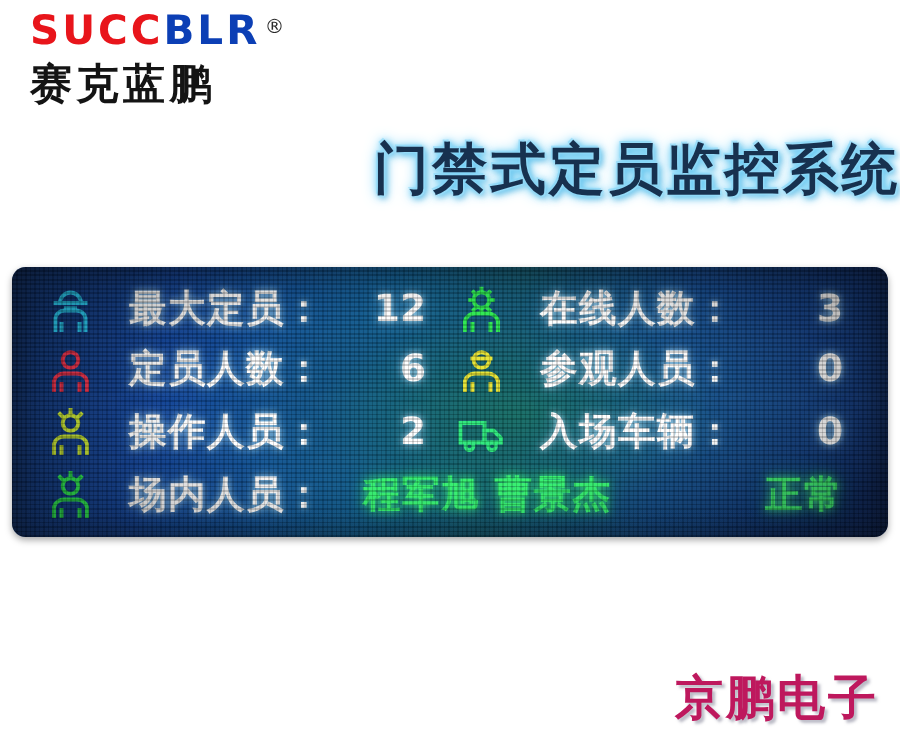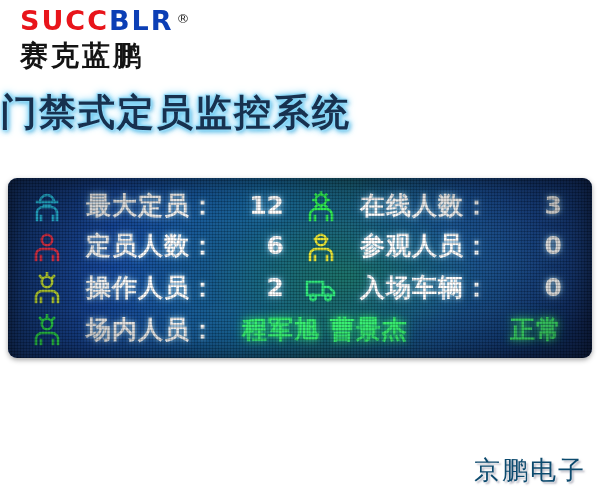--- a/index.html
+++ b/index.html
@@ -53,21 +53,21 @@
     margin-top: 2px;
     white-space: nowrap;
   }
 
   
   #main-title {
     position: absolute;
     left: 0;
     top: 88px;
     width: 600px;
-    text-align: left;
+    text-align: right;
     font-family: "DejaVu Sans", "Liberation Sans", sans-serif;
     font-weight: bold;
     font-size: 37px;
     letter-spacing: 2px;
     color: #17314f;
     text-shadow:
       0 0 2px #9fdcf7,
       0 0 5px #77d2f7,
       0 0 9px #55c7f5,
       1px 1px 0 #bfe9fb,
@@ -187,24 +187,24 @@
     text-shadow: 0 0 6px rgba(70,255,130,0.9), 0 0 14px rgba(40,230,110,0.6);
     white-space: nowrap;
   }
 
   
   #footer-brand {
     position: absolute;
     right: 14px;
     bottom: 12px;
     font-family: "DejaVu Sans", "Liberation Sans", sans-serif;
-    font-weight: normal;
-    font-size: 26px;
+    font-weight: bold;
+    font-size: 32px;
     letter-spacing: 2px;
-    color: #0c4a6e;
+    color: #be185d;
     text-shadow: 2px 2px 2px rgba(130,130,150,0.55);
     white-space: nowrap;
   }
 </style>
 </head>
 <body>
 
 <div id="logo-block">
   <div id="logo-wordmark">
     <span class="wm-red">SUCC</span><span class="wm-blue">BLR</span><span id="logo-reg">®</span>

